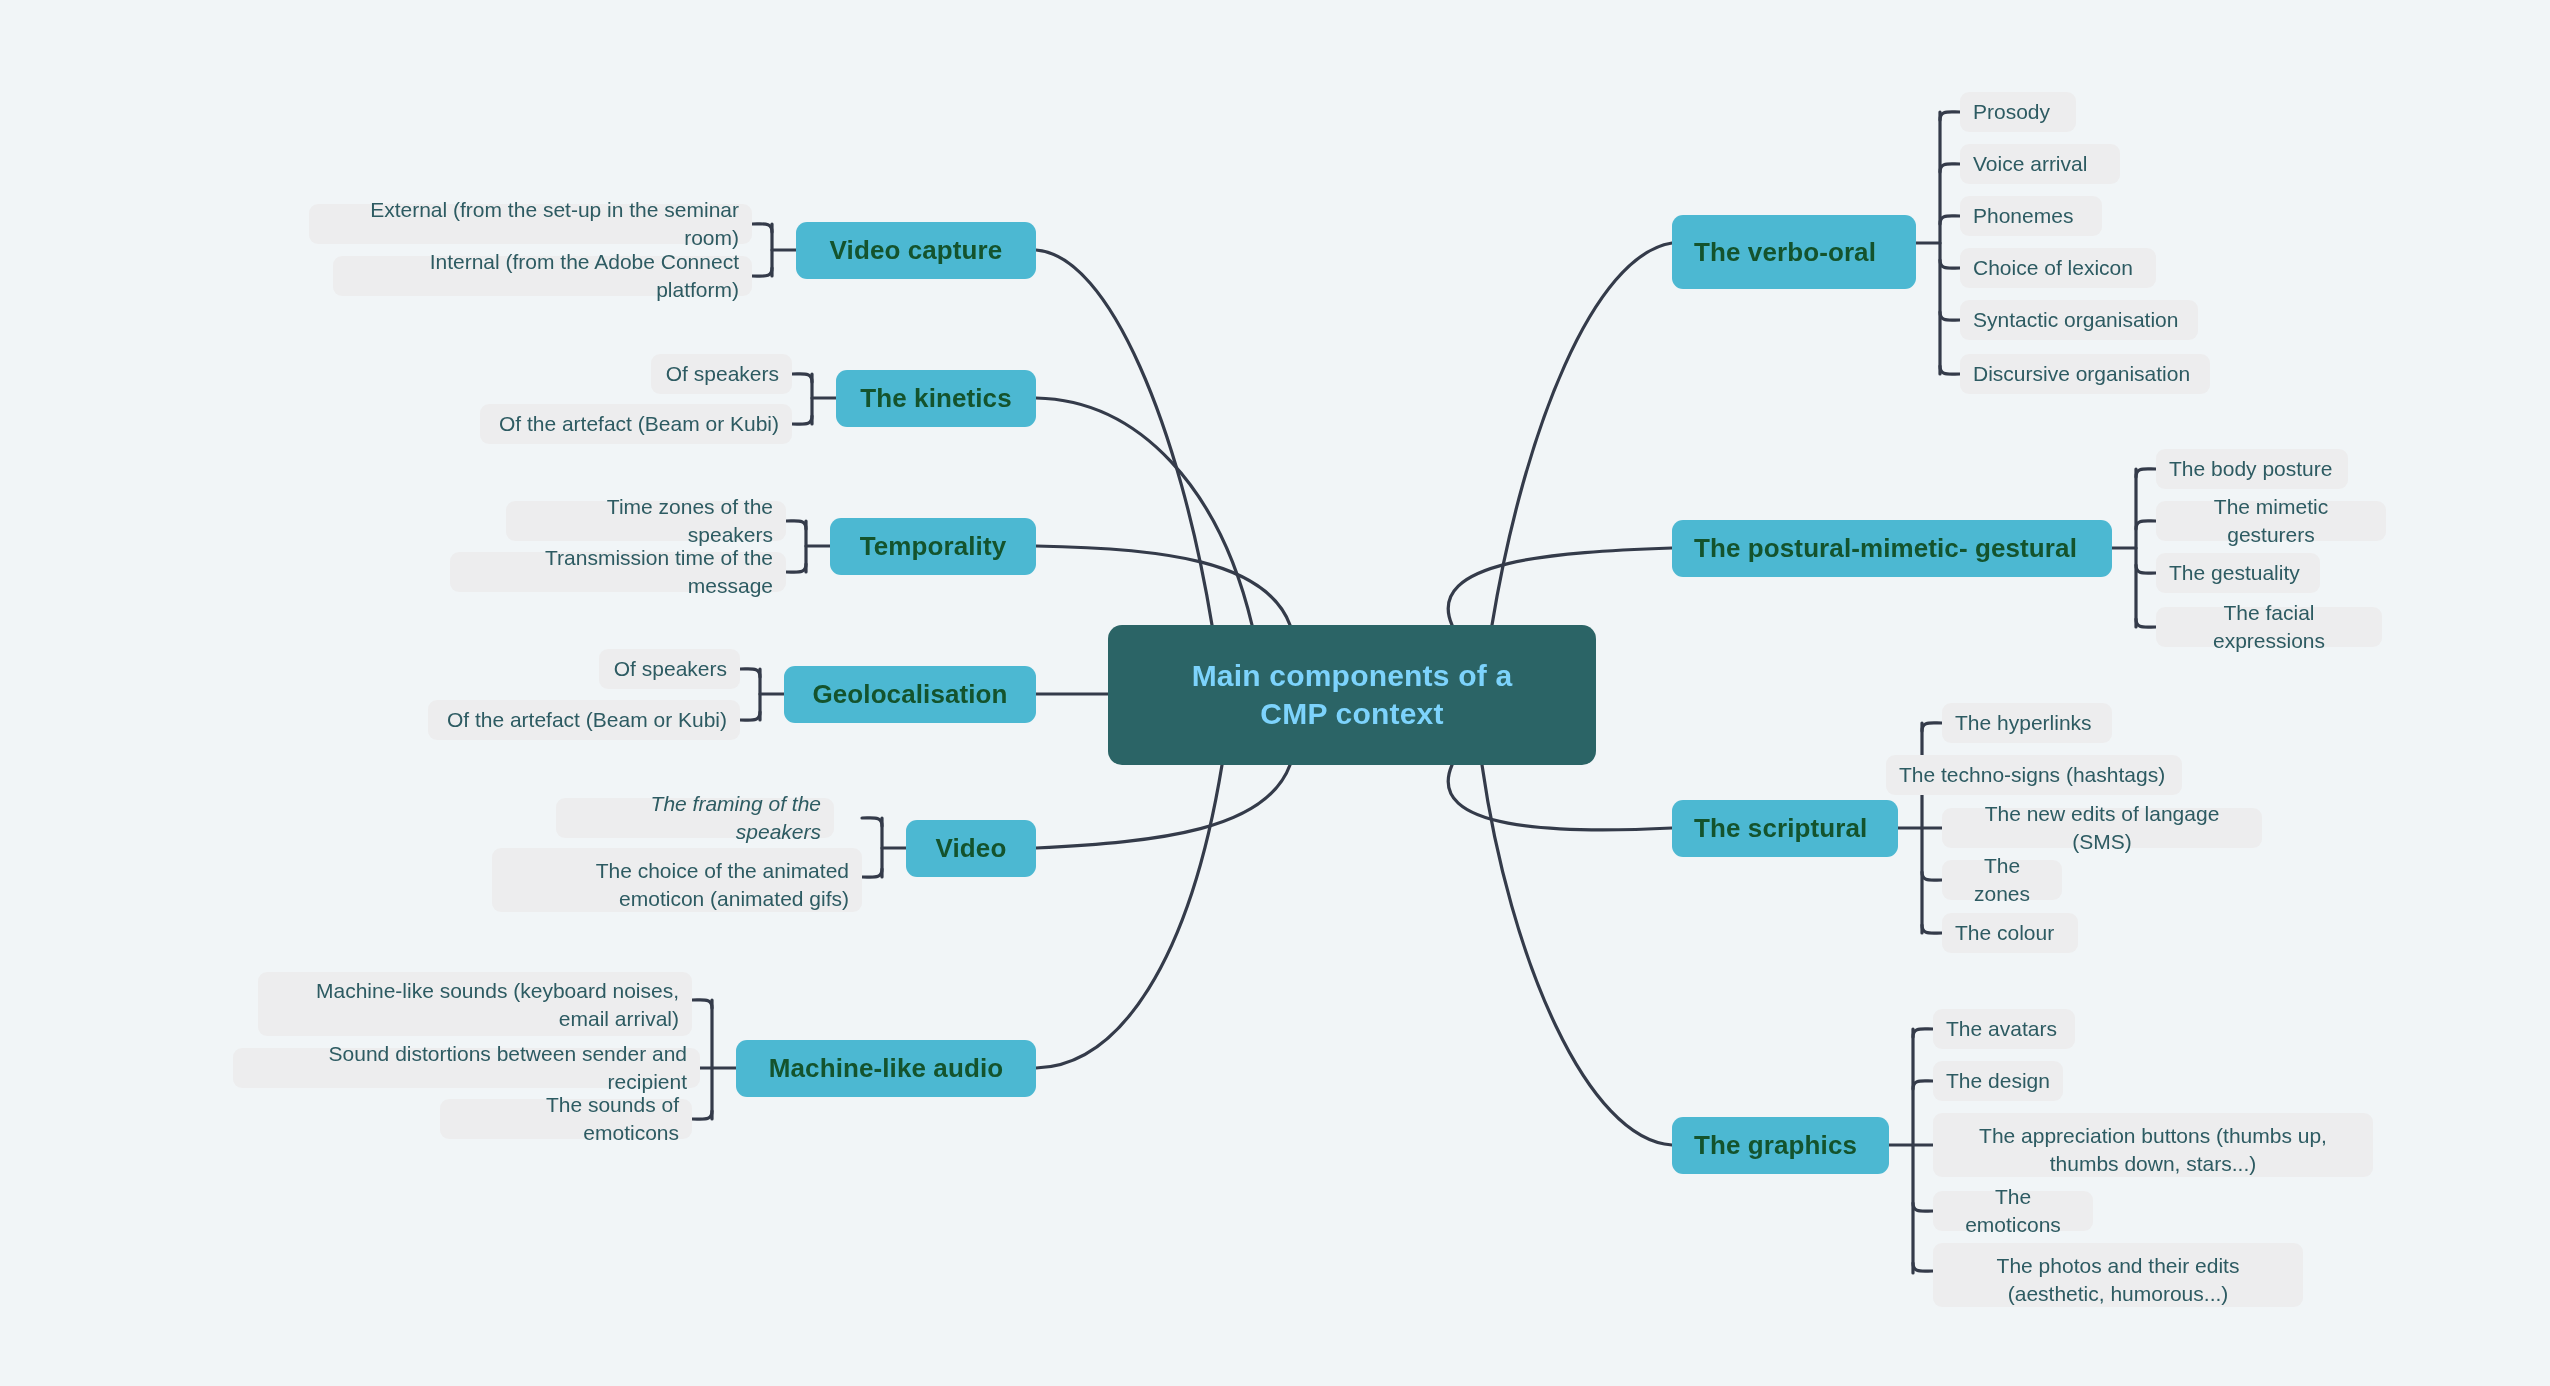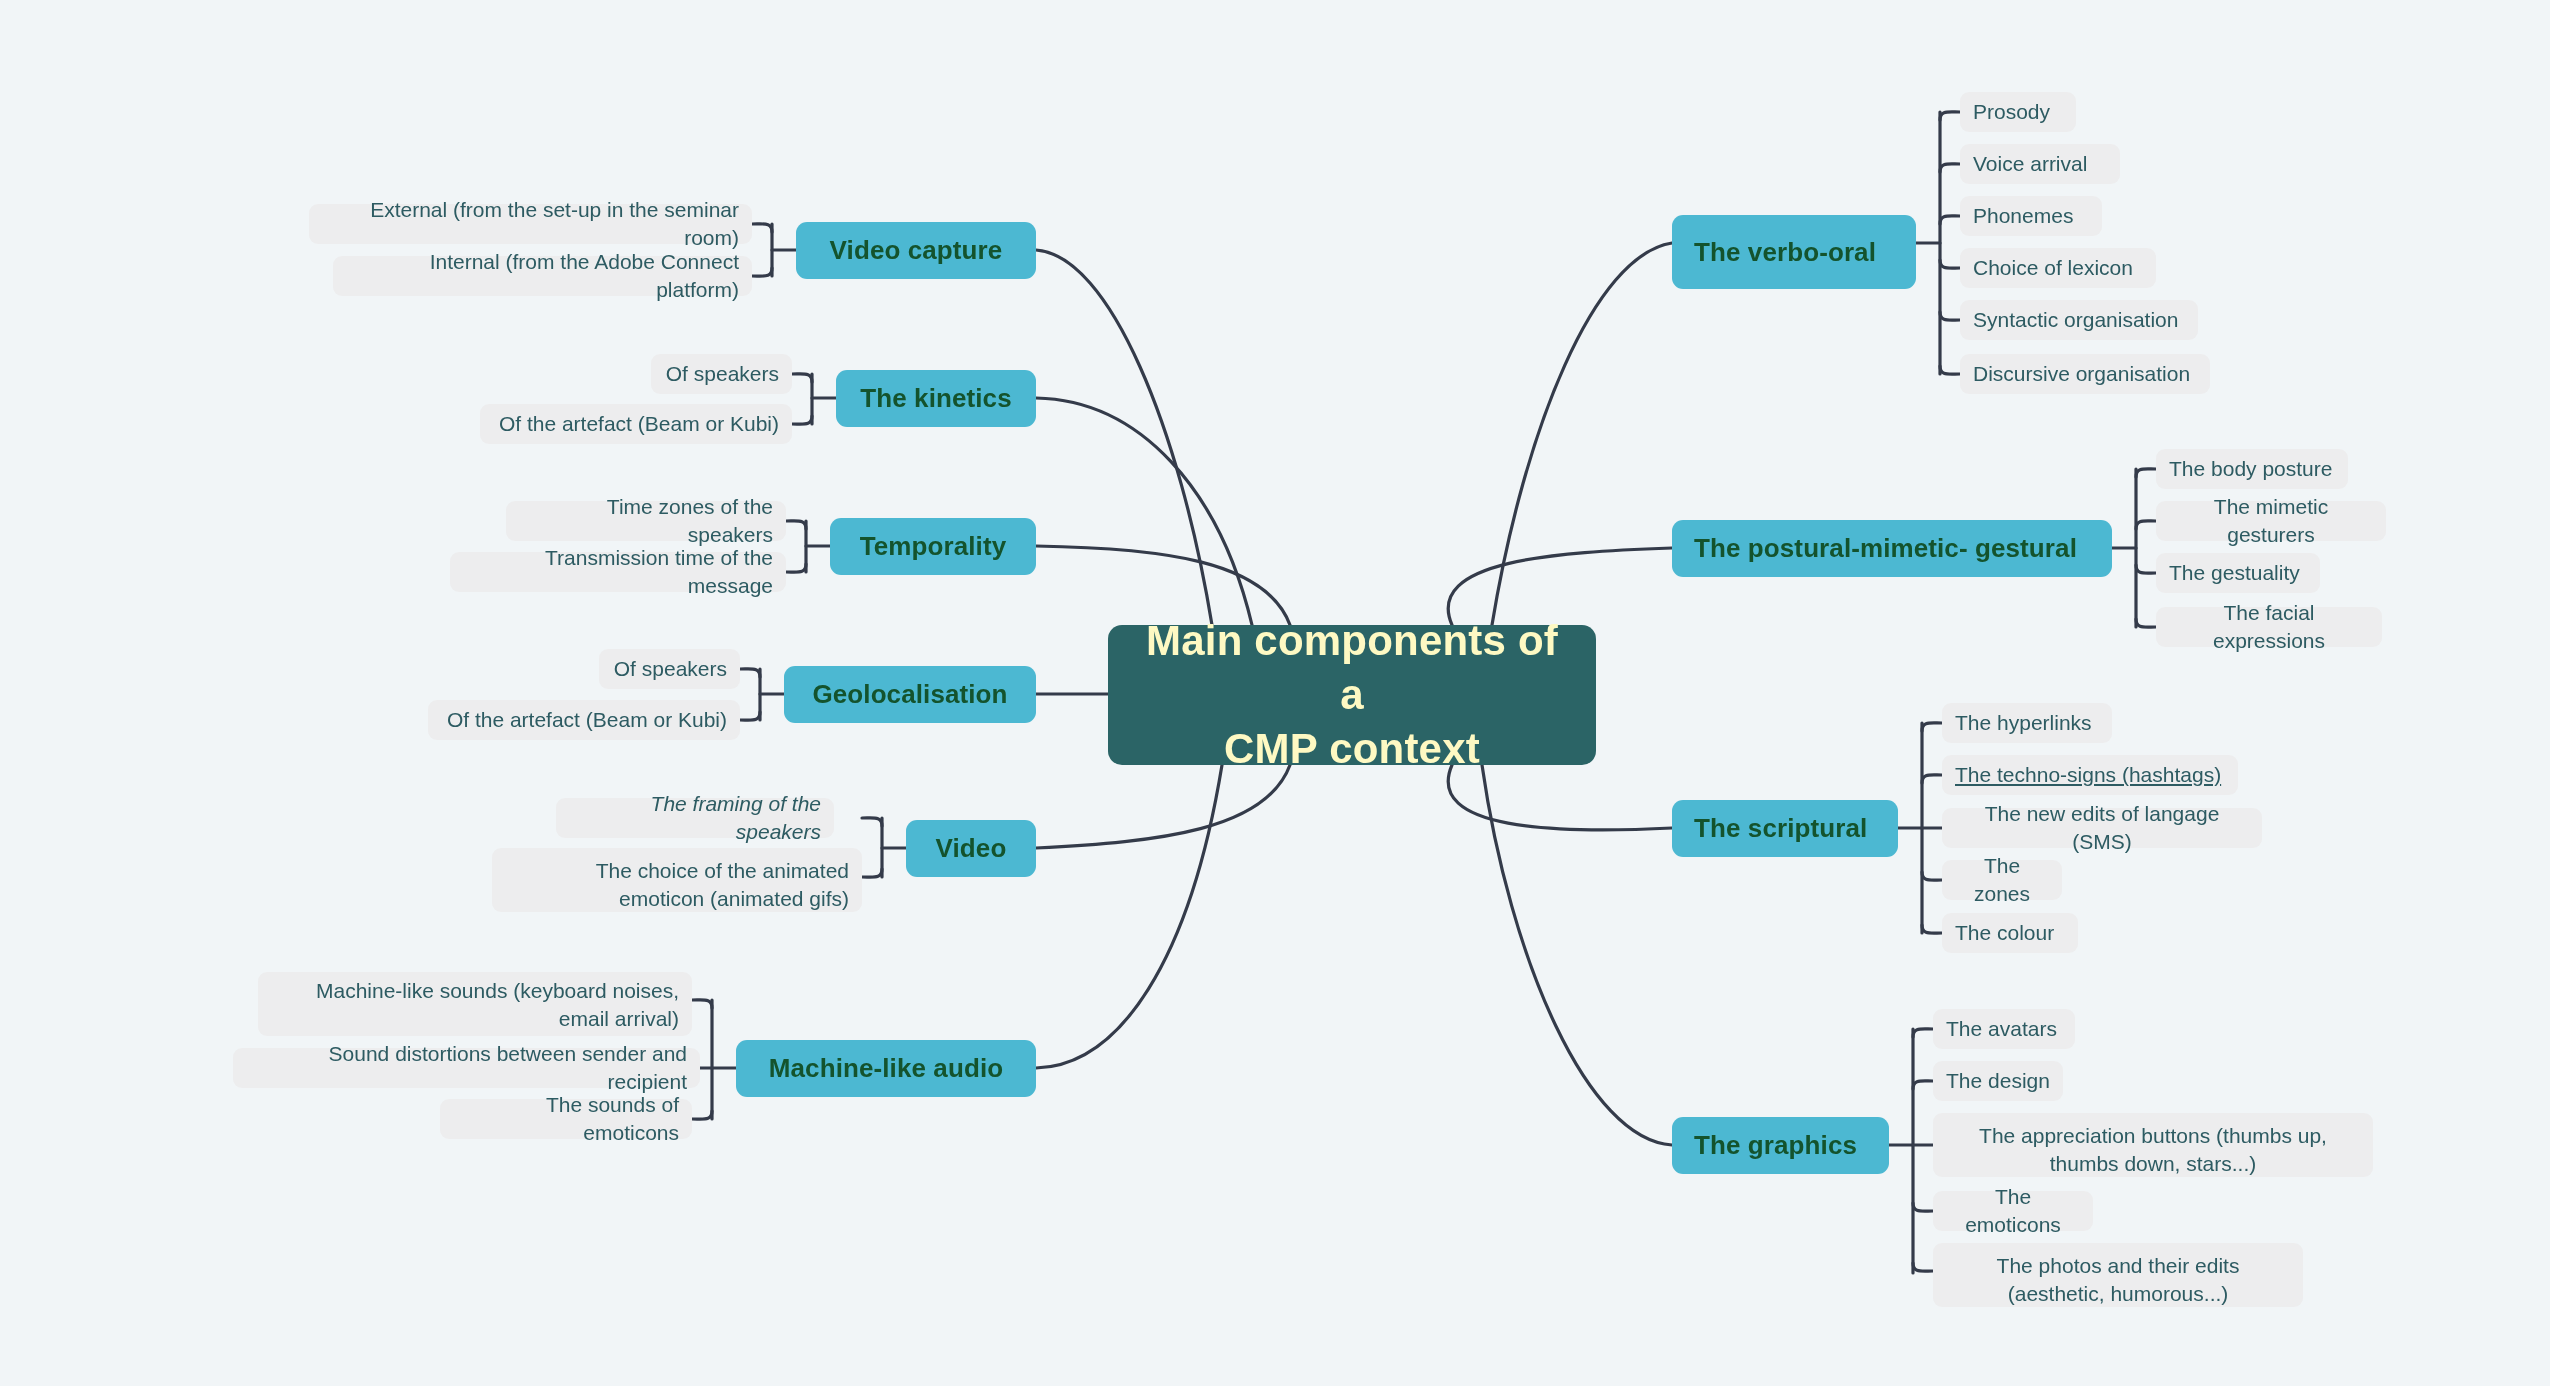--- a/index.html
+++ b/index.html
@@ -11,23 +11,23 @@
     position:relative;
   }
   #stage{position:absolute;left:0;top:0;width:2550px;height:1386px;}
   #wires{position:absolute;left:0;top:0;width:2550px;height:1386px;pointer-events:none;}
 
   .node{position:absolute;box-sizing:border-box;}
 
   
   .root{
     background:#2b6466;
-    color:#fef9c3;
+    color:#7dd3fc;
     border-radius:14px;
-    font-size:42px;
+    font-size:30px;
     font-weight:bold;
     line-height:1.28;
     text-align:center;
     display:flex;align-items:center;justify-content:center;
     padding:10px 26px;
     letter-spacing:.2px;
   }
 
   
   .branch{
@@ -254,21 +254,21 @@
   <div class="node leaf r" style="left:2156px;top:607px;width:226px;height:40px;">
     <span>The facial expressions</span>
   </div>
 
   <div class="node branch r" style="left:1672px;top:800px;width:226px;height:57px;">
     <span>The scriptural</span>
   </div>
   <div class="node leaf r" style="left:1942px;top:703px;width:170px;height:40px;">
     <span>The hyperlinks</span>
   </div>
-  <div class="node leaf r" style="left:1942px;top:755px;width:296px;height:40px;text-decoration:underline;">
+  <div class="node leaf r" style="left:1886px;top:755px;width:296px;height:40px;">
     <span>The techno-signs (hashtags)</span>
   </div>
   <div class="node leaf r" style="left:1942px;top:808px;width:320px;height:40px;">
     <span>The new edits of langage (SMS)</span>
   </div>
   <div class="node leaf r" style="left:1942px;top:860px;width:120px;height:40px;">
     <span>The zones</span>
   </div>
   <div class="node leaf r" style="left:1942px;top:913px;width:136px;height:40px;">
     <span>The colour</span>

